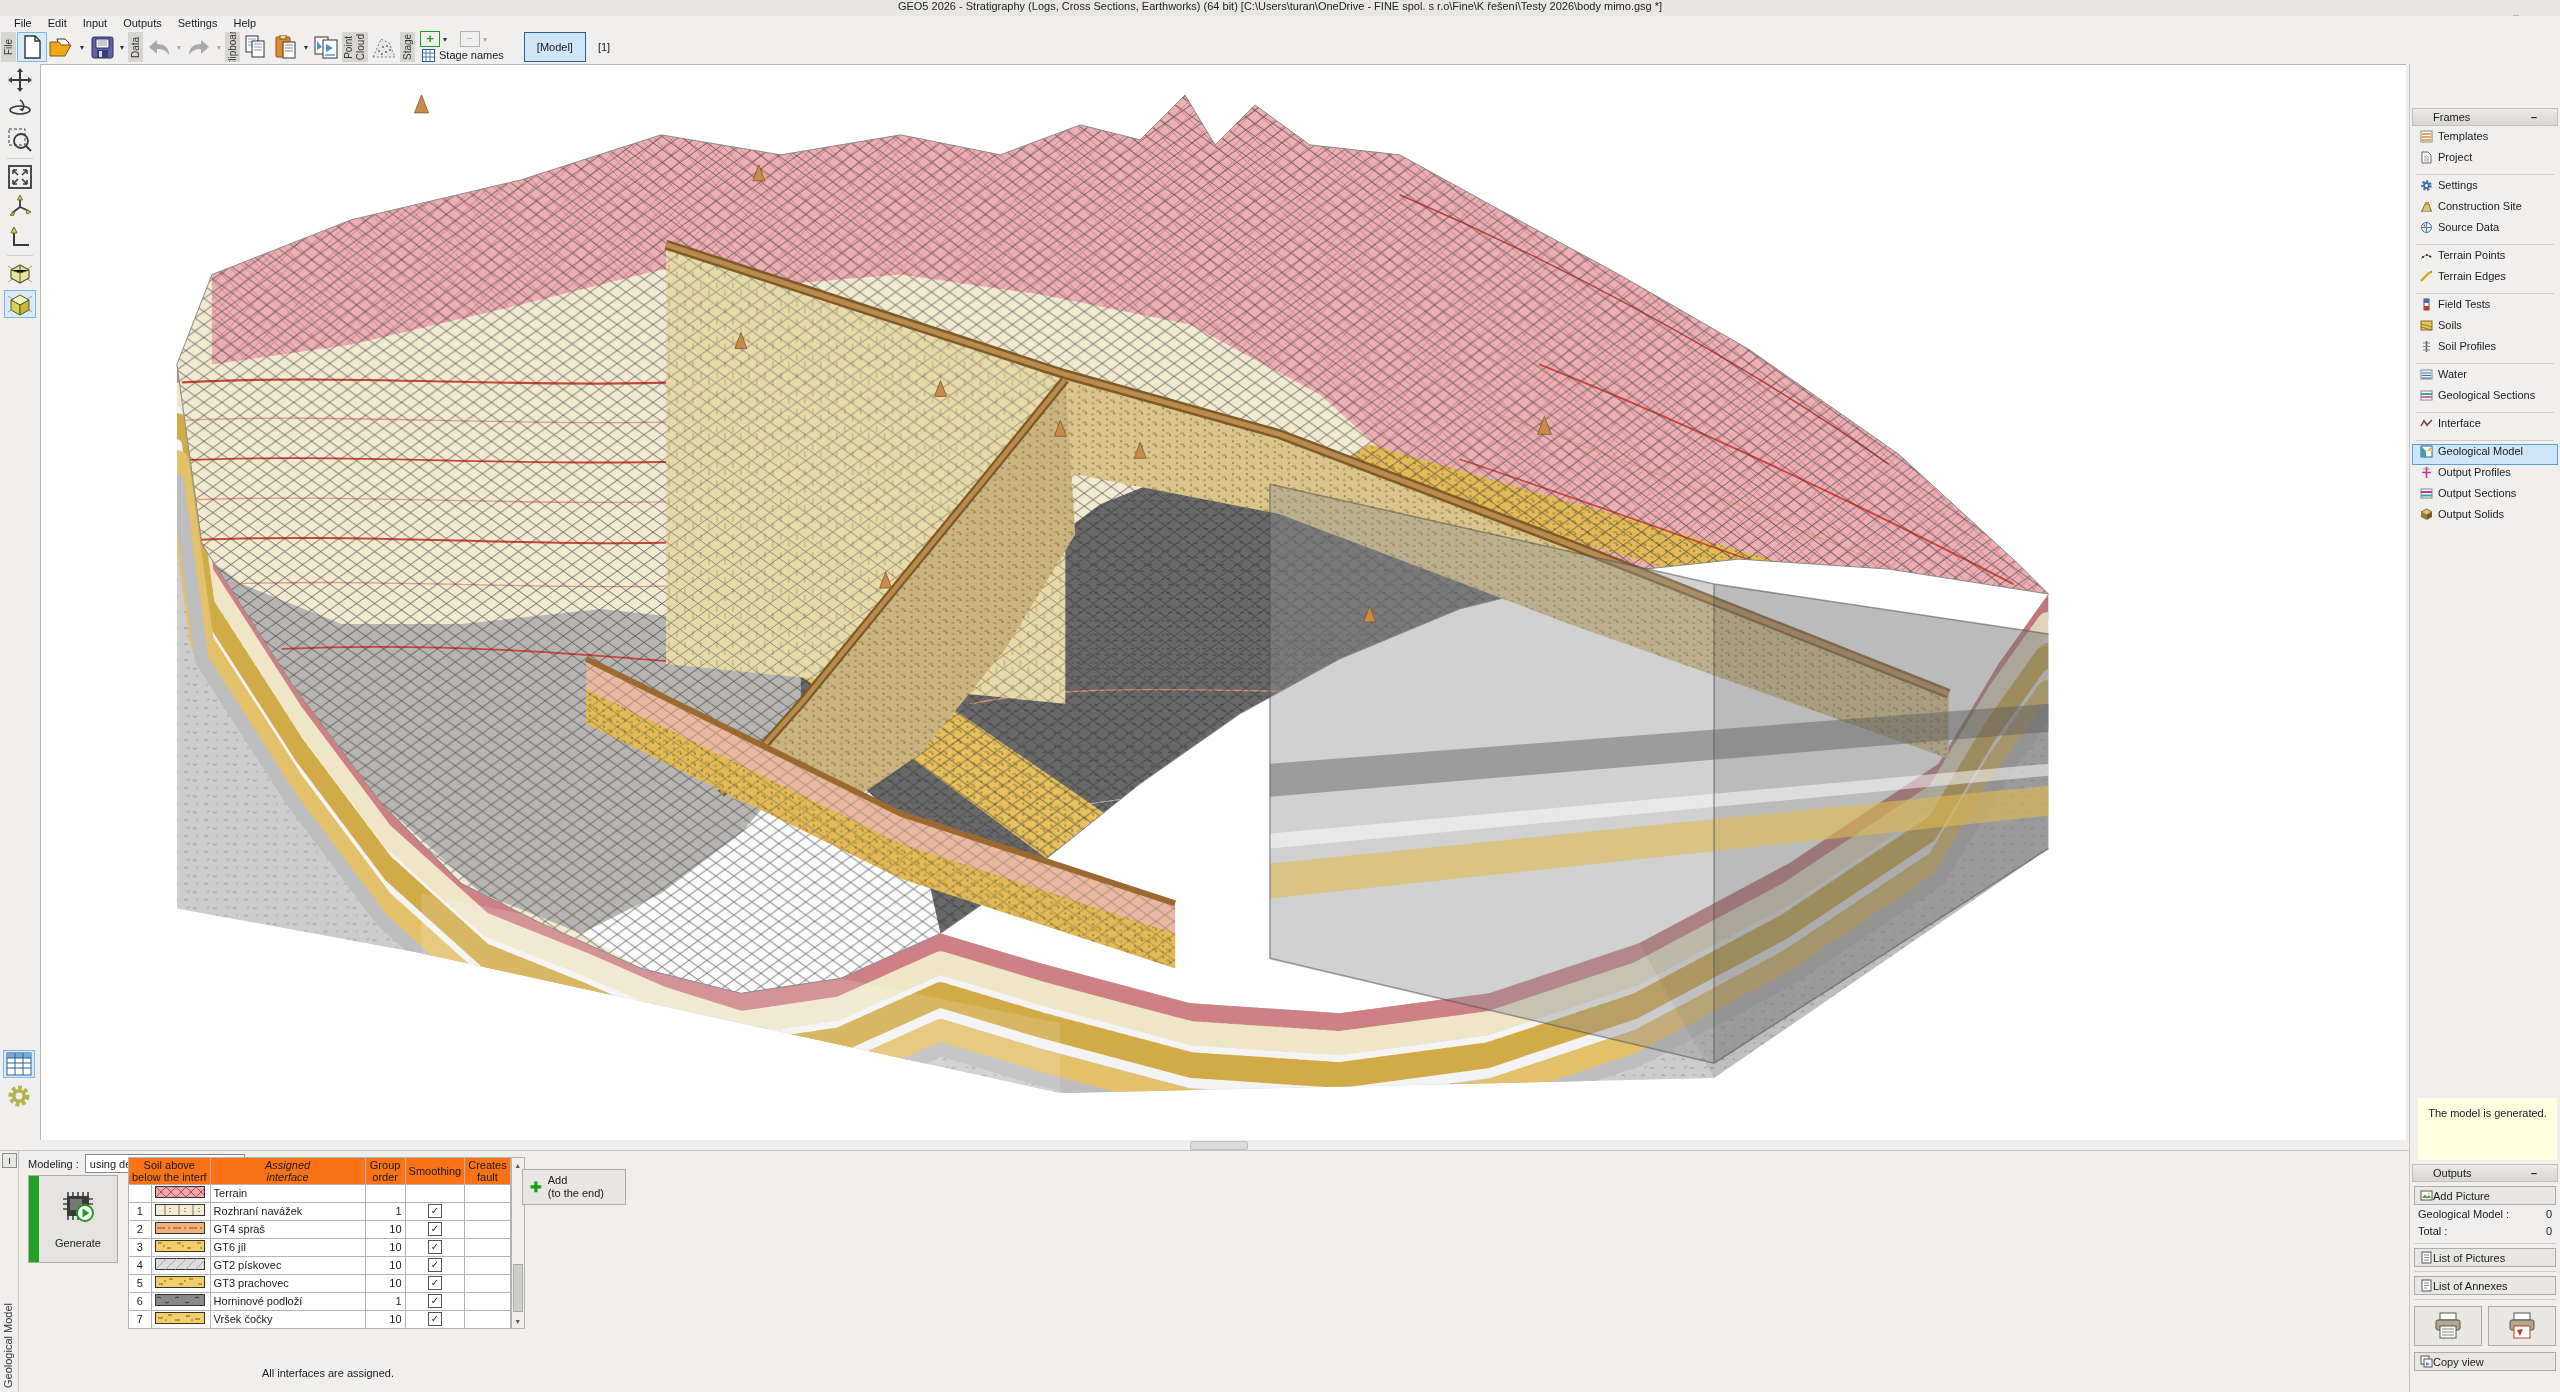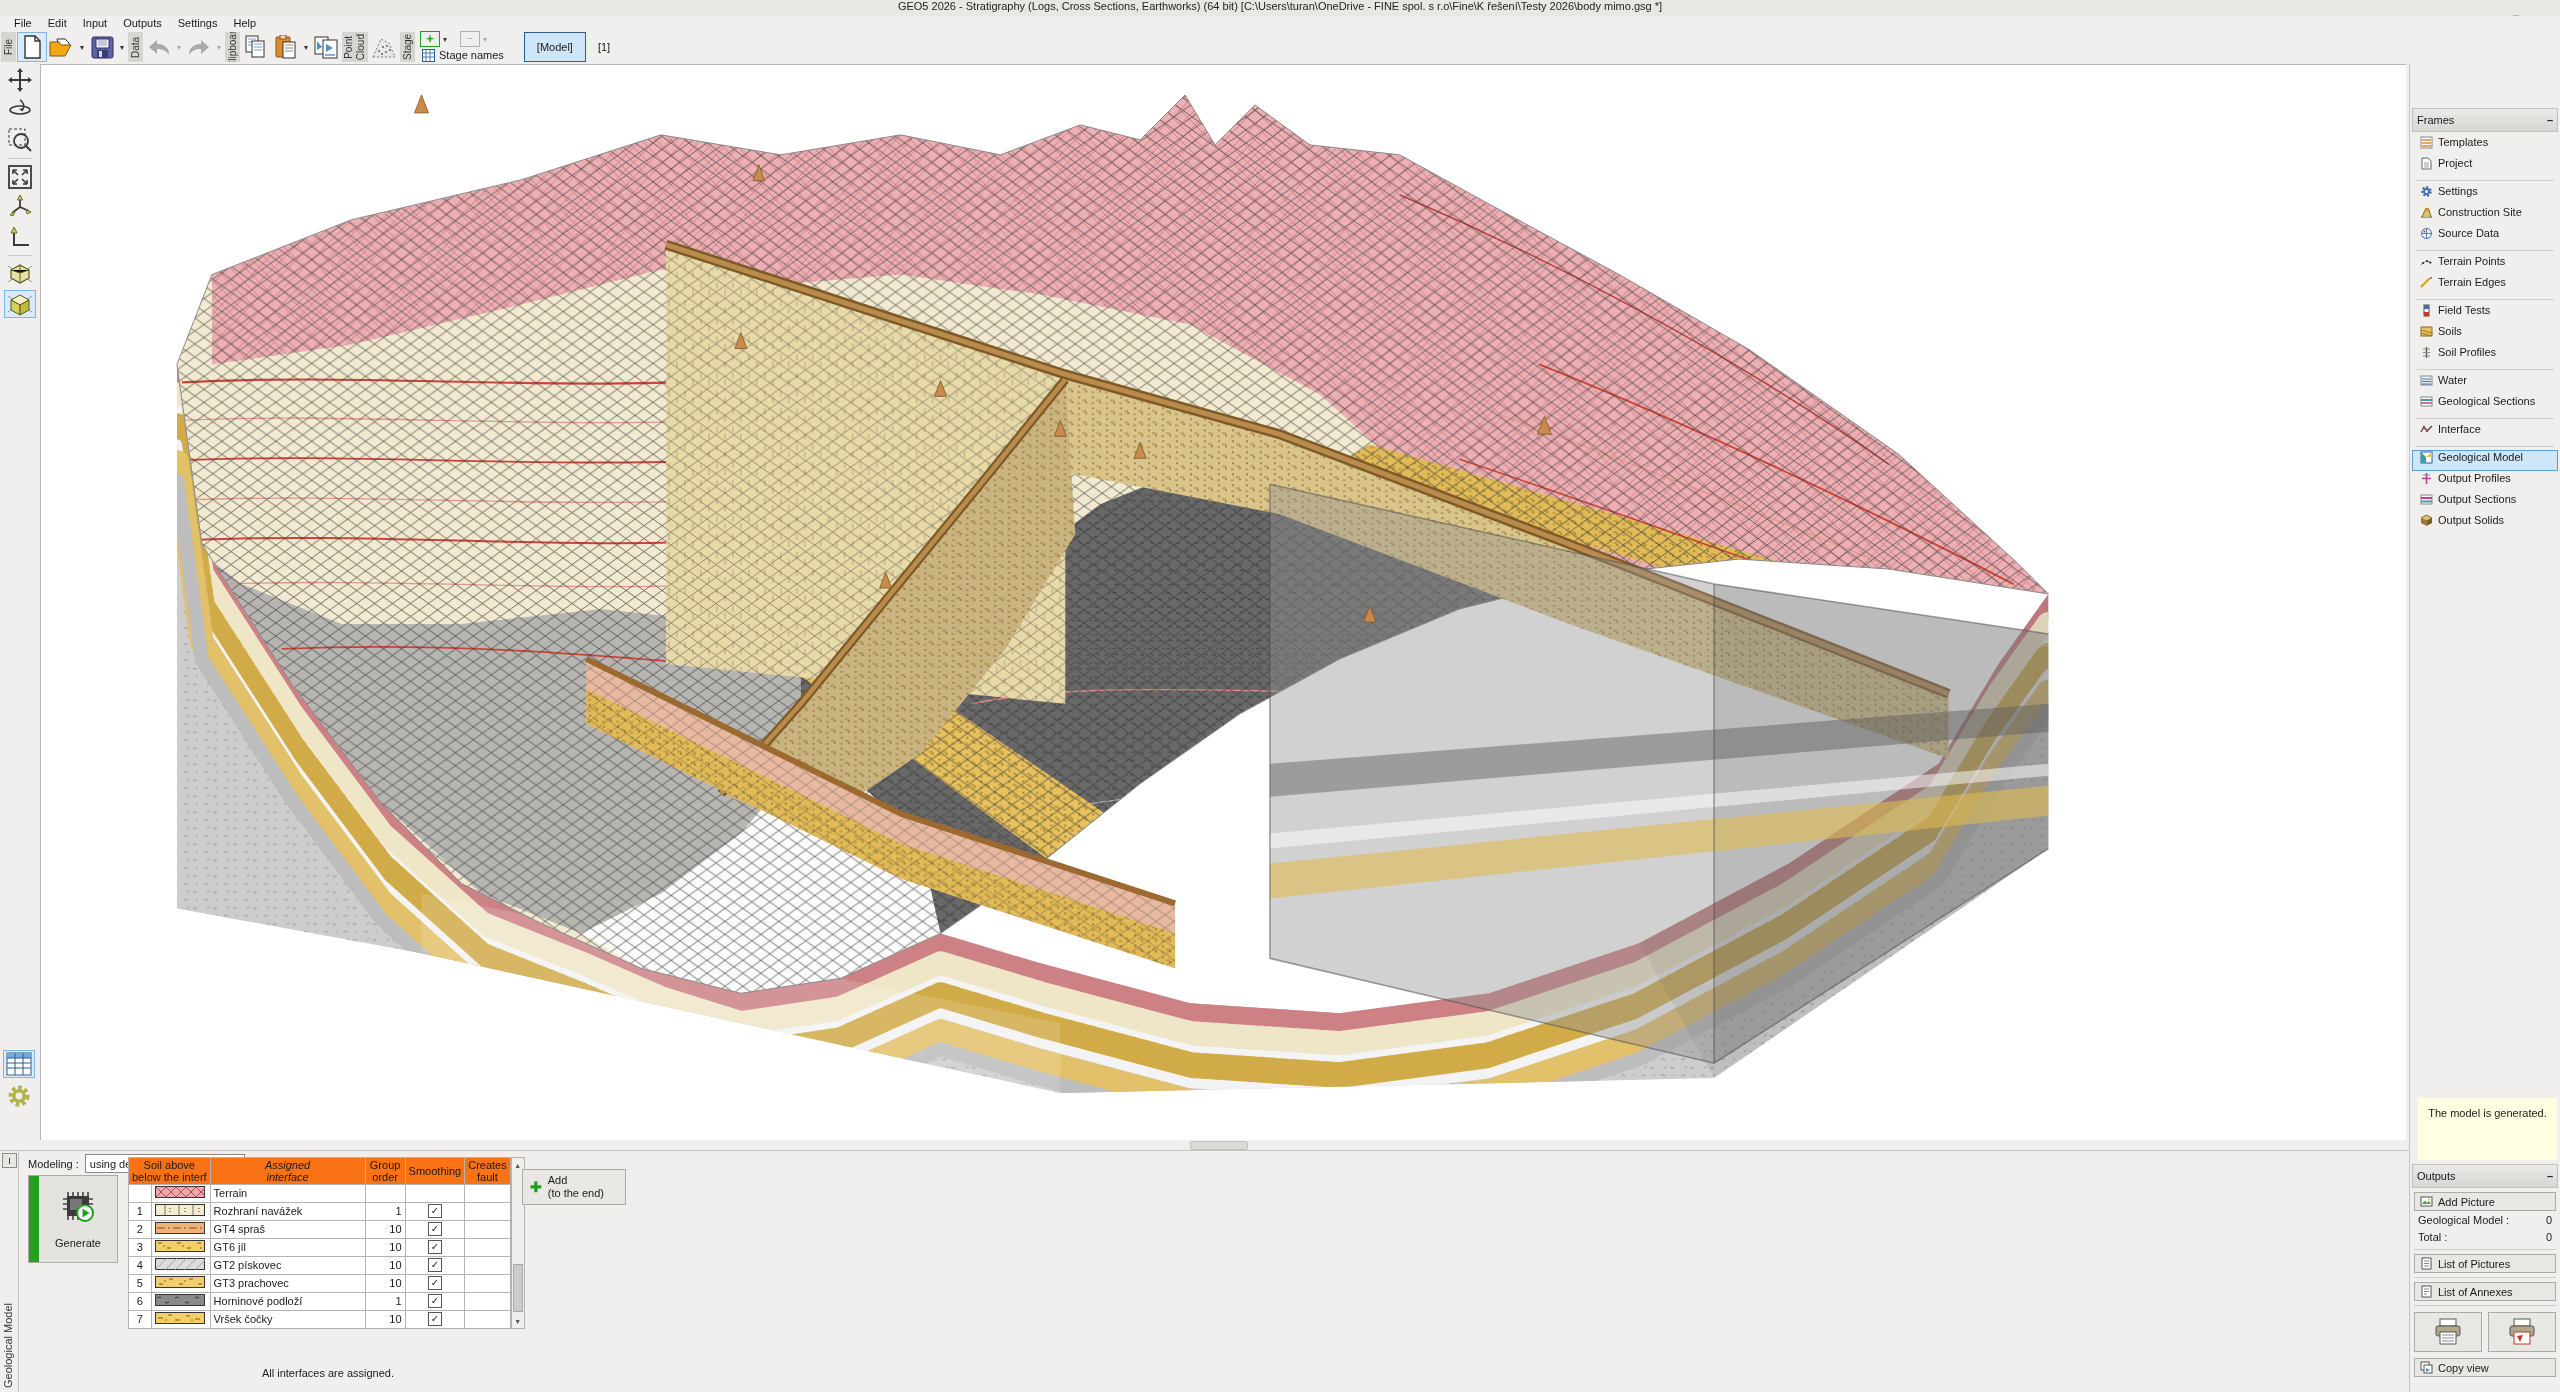--- a/index.html
+++ b/index.html
@@ -45,34 +45,34 @@
   .ltb-sep{width:26px;height:1px;background:#cfcdca;margin:4px auto;}
   
   .canvas{position:absolute;left:40px;top:64px;width:2366px;height:1076px;background:#fff;
           border-top:1px solid #b9b7b4;border-left:1px solid #b9b7b4;box-sizing:border-box;}
   .splitter{position:absolute;left:40px;top:1140px;width:2368px;height:10px;background:#f0efee;}
   .splitter .grip{position:absolute;left:1150px;top:1px;width:56px;height:7px;background:#dddbd8;
                   border:1px solid #c2c0bd;border-radius:2px;}
   
   .right-panel{position:absolute;right:0;top:64px;width:151px;bottom:0;background:#f0efee;
                border-left:1px solid #c6c4c1;box-sizing:border-box;font-size:11px;}
-  .sec-header{height:24px;margin:0 2px;background:linear-gradient(#eceae8,#d8d6d3);
-              border:1px solid #c2c0bd;display:flex;align-items:center;padding:0 4px;box-sizing:border-box;}
+  .sec-header{height:18px;margin:0 2px;background:linear-gradient(#eceae8,#d8d6d3);
+              border:1px solid #c2c0bd;display:flex;align-items:center;padding:0 20px;box-sizing:border-box;}
   .sec-header .minus{margin-left:auto;font-weight:bold;color:#222;}
   .frames-list{padding-top:3px;}
   .frame-item{height:21px;display:flex;align-items:flex-start;gap:5px;padding-left:7px;margin:0 2px;
               border:1px solid transparent;box-sizing:border-box;white-space:nowrap;}
   .frame-item.sel{background:#cfe5f8;border-color:#5a9fd4;}
   .fsep{height:1px;background:#cfcdca;margin:3px 6px;}
   .ficon{width:13px;height:13px;flex:0 0 13px;}
   .model-note{position:absolute;top:1034px;left:8px;right:3px;height:62px;background:#ffffe1;
               font-size:11px;text-align:center;padding-top:8px;box-sizing:border-box;line-height:14px;}
   .outputs-box{position:absolute;top:1100px;left:0;right:0;bottom:0;}
   .rp-btn{height:19px;margin:4px 4px 0 4px;background:#e9e7e4;border:1px solid #adaba8;
-          display:flex;align-items:center;gap:5px;padding:0 5px;box-sizing:border-box;}
+          display:flex;align-items:center;padding:0 5px;box-sizing:border-box;}
   .rp-row{height:17px;display:flex;align-items:center;padding:0 8px;}
   .rp-row .val{margin-left:auto;}
   .rp-sep{height:1px;background:#cfcdca;margin:4px 4px 0 4px;}
   .printers{display:flex;gap:6px;margin:6px 4px 0 4px;}
   .printer-btn{flex:1;height:40px;background:#e9e7e4;border:1px solid #adaba8;
                display:flex;align-items:center;justify-content:center;box-sizing:border-box;}
   
   .bottom-panel{position:absolute;left:0;top:1150px;width:2409px;bottom:0;background:#f0efee;
                 border-top:1px solid #c6c4c1;box-sizing:border-box;font-size:11px;}
   .side-tab{position:absolute;left:0;top:0;bottom:0;width:18px;border-right:1px solid #c6c4c1;}

